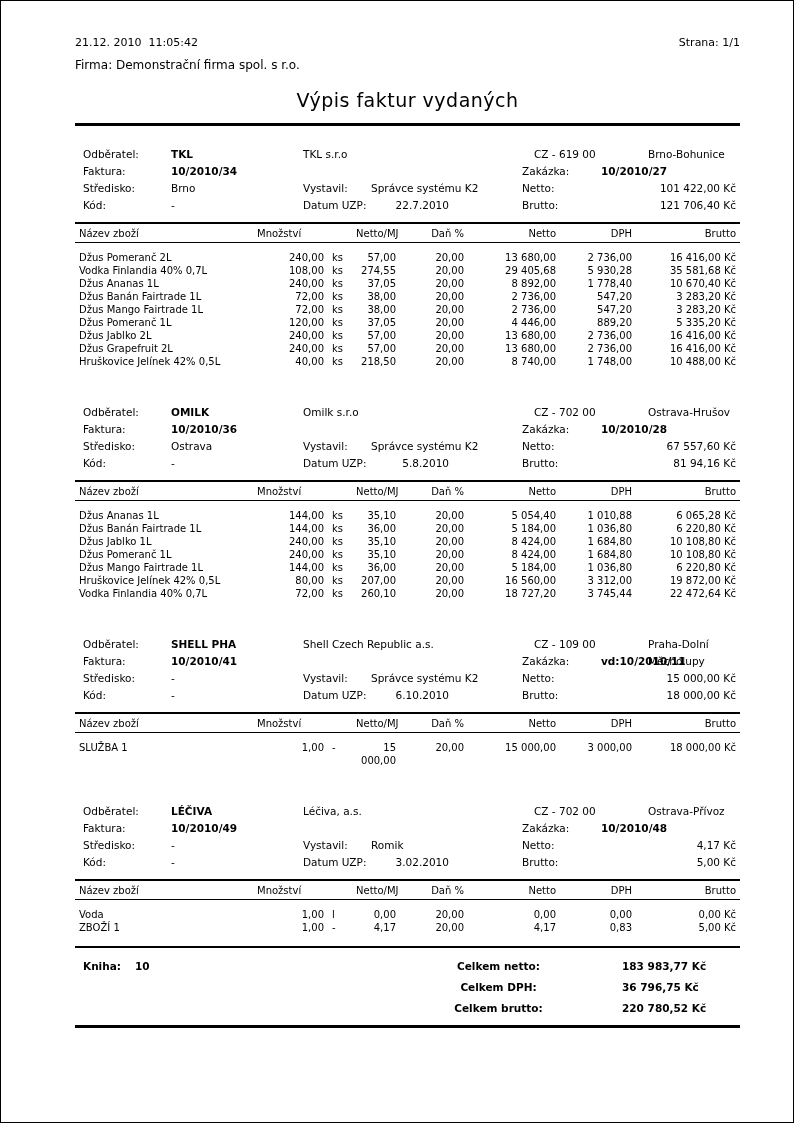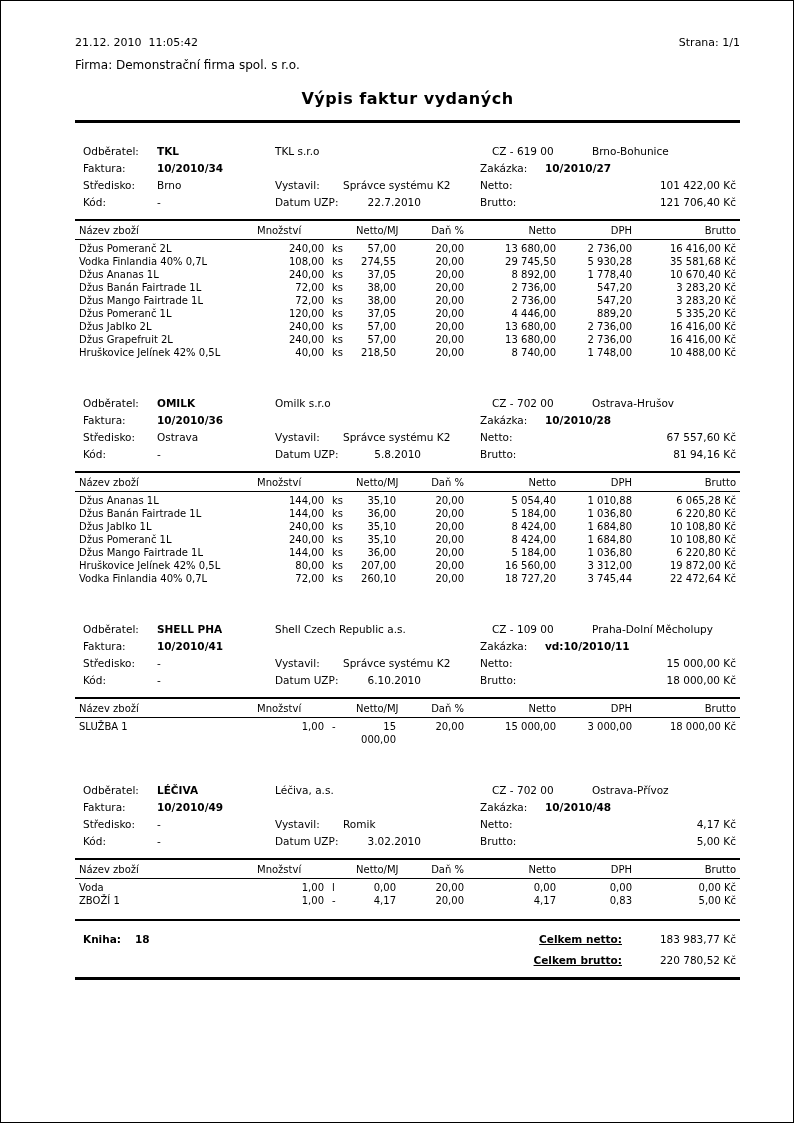--- a/index.html
+++ b/index.html
@@ -4,60 +4,60 @@
 <style>
   html,body{margin:0;padding:0;background:#fff;}
   body{font-family:"DejaVu Sans","Liberation Sans",sans-serif;color:#000;}
   .page{width:794px;height:1123px;box-sizing:border-box;border:1px solid #000;
         padding:34px 53px 0 74px;background:#fff;overflow:hidden;}
 
   
   .top-row{display:flex;justify-content:space-between;height:16px;line-height:16px;font-size:11px;}
   .top-row span{white-space:pre;}
   .company-line{margin-top:6px;height:16px;line-height:16px;font-size:12px;}
-  h1{font-size:16px;font-weight:bold;text-align:center;margin:16px 0 0 0;letter-spacing:.5px;}
+  h1{font-size:19px;font-weight:normal;text-align:center;margin:16px 0 0 0;letter-spacing:.5px;}
   .title-rule{border-top:3px solid #000;margin-top:12px;height:0;}
 
   
   .invoice-section{margin-top:36px;}
   #sections > .invoice-section:first-child{margin-top:20px;}
-  .irow{display:flex;height:17px;line-height:17px;font-size:10.5px;}
+  .irow{display:flex;height:17px;line-height:17px;font-size:10.5px;gap:14px;}
   .cA{width:82px;padding-left:8px;box-sizing:border-box;}
   .cB{width:118px;}
   .cC{width:205px;}
   .cD{width:65px;}
   .cD.wide{width:100px;margin-left:12px;}
   .cE{flex:1;}
   .cE.amt{text-align:right;padding-right:4px;}
   .b{font-weight:bold;}
   .inlab{display:inline-block;width:68px;}
   .datum{display:inline-block;width:78px;text-align:right;}
 
   
   table.items{width:100%;border-collapse:collapse;table-layout:fixed;margin-top:8px;font-size:10px;}
   table.items th{font-weight:normal;border-top:2px solid #000;border-bottom:1px solid #000;
                  height:18px;padding:0 4px;font-size:10px;}
   table.items td{padding:0 4px;height:13px;line-height:13px;vertical-align:top;}
-  table.items tbody tr:first-child td{padding-top:2px;}
+  table.items tbody tr:first-child td{padding-top:8px;}
   .tl{text-align:left;}
   .tr-al{text-align:right;}
   td.name,th.name{padding-left:8px;}
   td.unit{padding-left:4px;padding-right:0;}
   col.c-name{width:178px;} col.c-qty{width:75px;} col.c-unit{width:24px;}
   col.c-nmj{width:48px;} col.c-dan{width:68px;} col.c-netto{width:92px;}
   col.c-dph{width:76px;} col.c-brutto{width:104px;}
 
   
   .totals-rule{border-top:2px solid #000;margin-top:12px;height:0;}
   .totals{margin-top:8px;}
   .trow{display:flex;height:21px;line-height:21px;font-size:10.5px;}
   .kniha{width:300px;padding-left:8px;box-sizing:border-box;font-weight:bold;}
   .kniha .kv{margin-left:14px;}
-  .tlabel{flex:1;text-align:right;font-weight:bold;text-decoration:underline;}
-  .tval{width:118px;text-align:right;padding-right:4px;box-sizing:border-box;font-weight:normal;}
+  .tlabel{flex:1;text-align:center;font-weight:bold;}
+  .tval{width:118px;text-align:left;padding-right:4px;box-sizing:border-box;font-weight:bold;}
   .bottom-rule{border-top:3px solid #000;margin-top:6px;height:0;}
 </style>
 </head>
 <body>
 
 <div class="page">
 
   <header>
     <div class="top-row">
       <span>21.12. 2010  11:05:42</span>
@@ -133,21 +133,21 @@
     <td class="tr-al">2 736,00</td>
     <td class="tr-al">16 416,00 Kč</td>
   </tr>
 
   <tr class="item-row">
     <td class="tl name">Vodka Finlandia 40% 0,7L</td>
     <td class="tr-al">108,00</td>
     <td class="tl unit">ks</td>
     <td class="tr-al">274,55</td>
     <td class="tr-al">20,00</td>
-    <td class="tr-al">29 745,50</td>
+    <td class="tr-al">29 405,68</td>
     <td class="tr-al">5 930,28</td>
     <td class="tr-al">35 581,68 Kč</td>
   </tr>
 
   <tr class="item-row">
     <td class="tl name">Džus Ananas 1L</td>
     <td class="tr-al">240,00</td>
     <td class="tl unit">ks</td>
     <td class="tr-al">37,05</td>
     <td class="tr-al">20,00</td>
@@ -504,23 +504,28 @@
     <td class="tr-al">5,00 Kč</td>
   </tr>
 </tbody>
     </table>
   </section>
 </div>
 
   <div class="totals-rule"></div>
   <div class="totals">
     <div class="trow">
-      <span class="kniha"><span>Kniha:</span><span class="kv">18</span></span>
+      <span class="kniha"><span>Kniha:</span><span class="kv">10</span></span>
       <span class="tlabel">Celkem netto:</span>
       <span class="tval">183 983,77 Kč</span>
+    </div>
+    <div class="trow">
+      <span class="kniha"></span>
+      <span class="tlabel">Celkem DPH:</span>
+      <span class="tval">36 796,75 Kč</span>
     </div>
     <div class="trow">
       <span class="kniha"></span>
       <span class="tlabel">Celkem brutto:</span>
       <span class="tval">220 780,52 Kč</span>
     </div>
   </div>
   <div class="bottom-rule"></div>
 
 </div>

